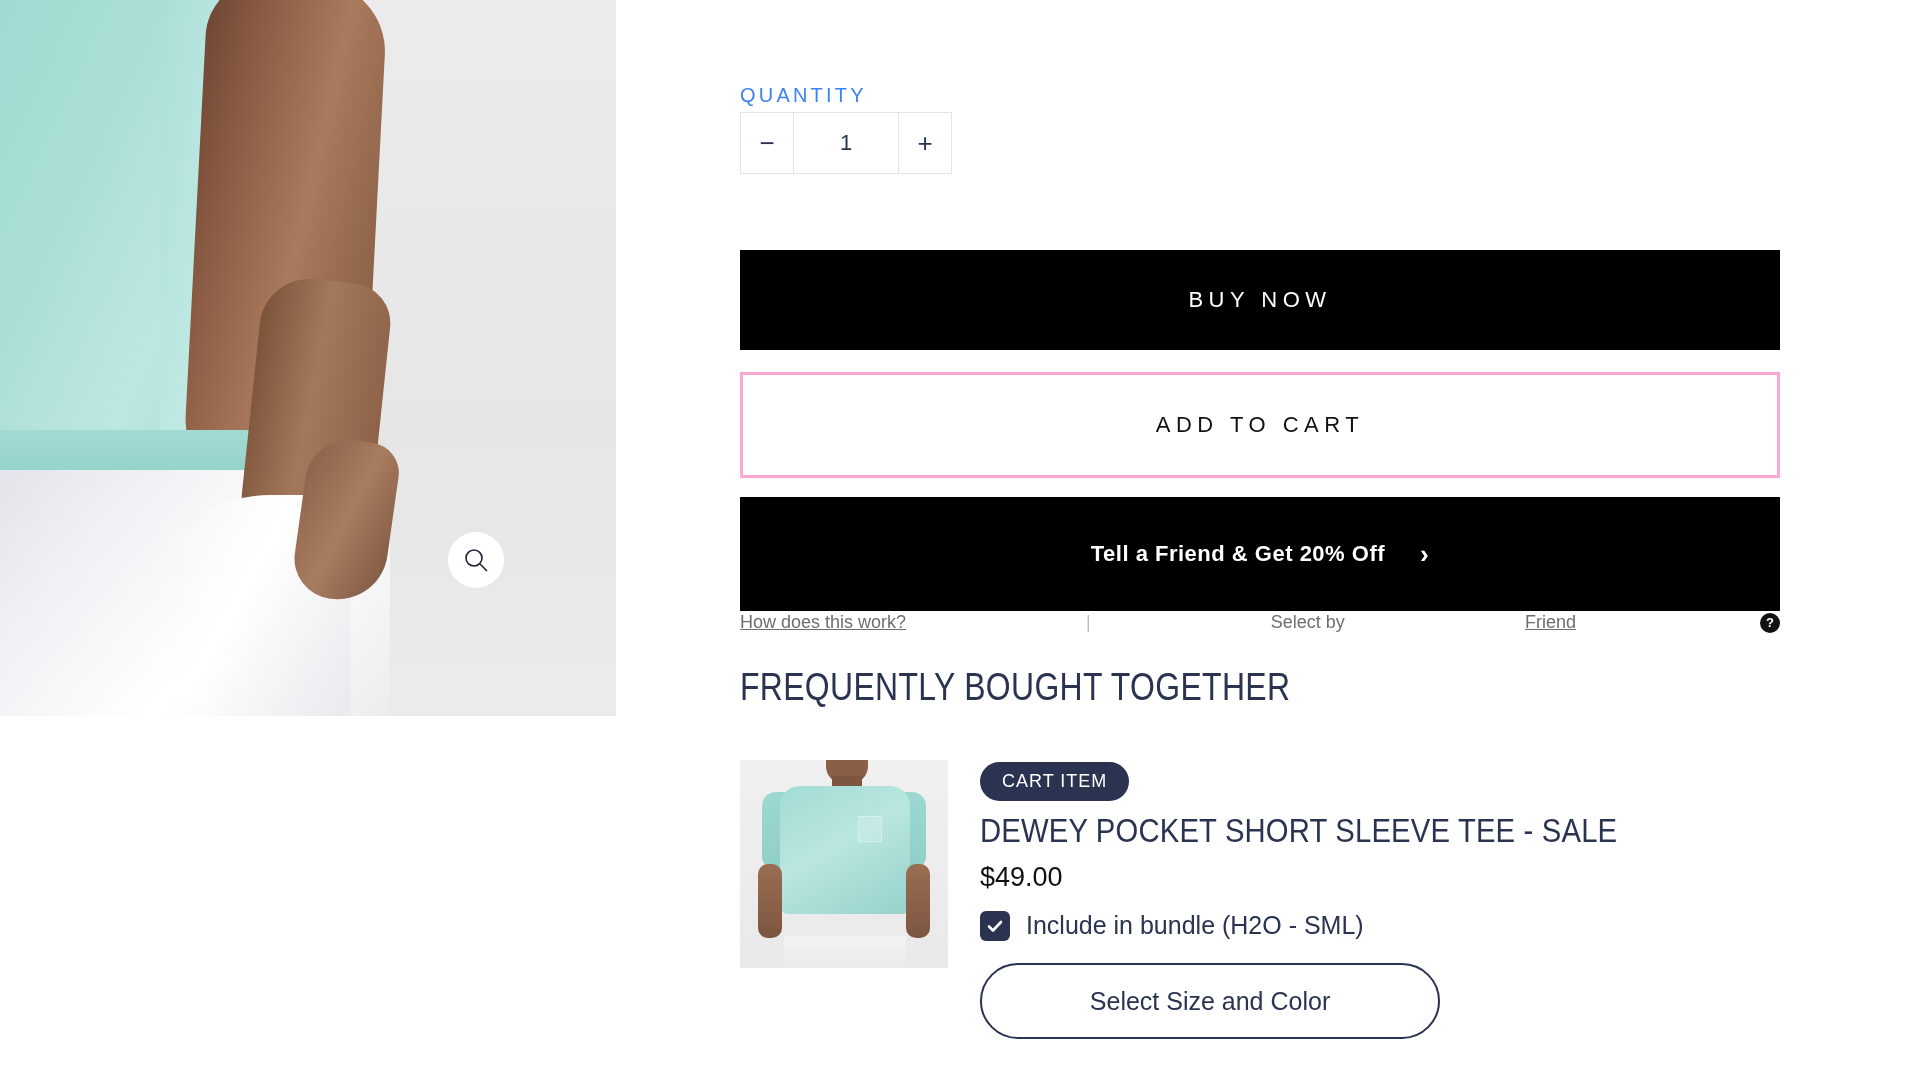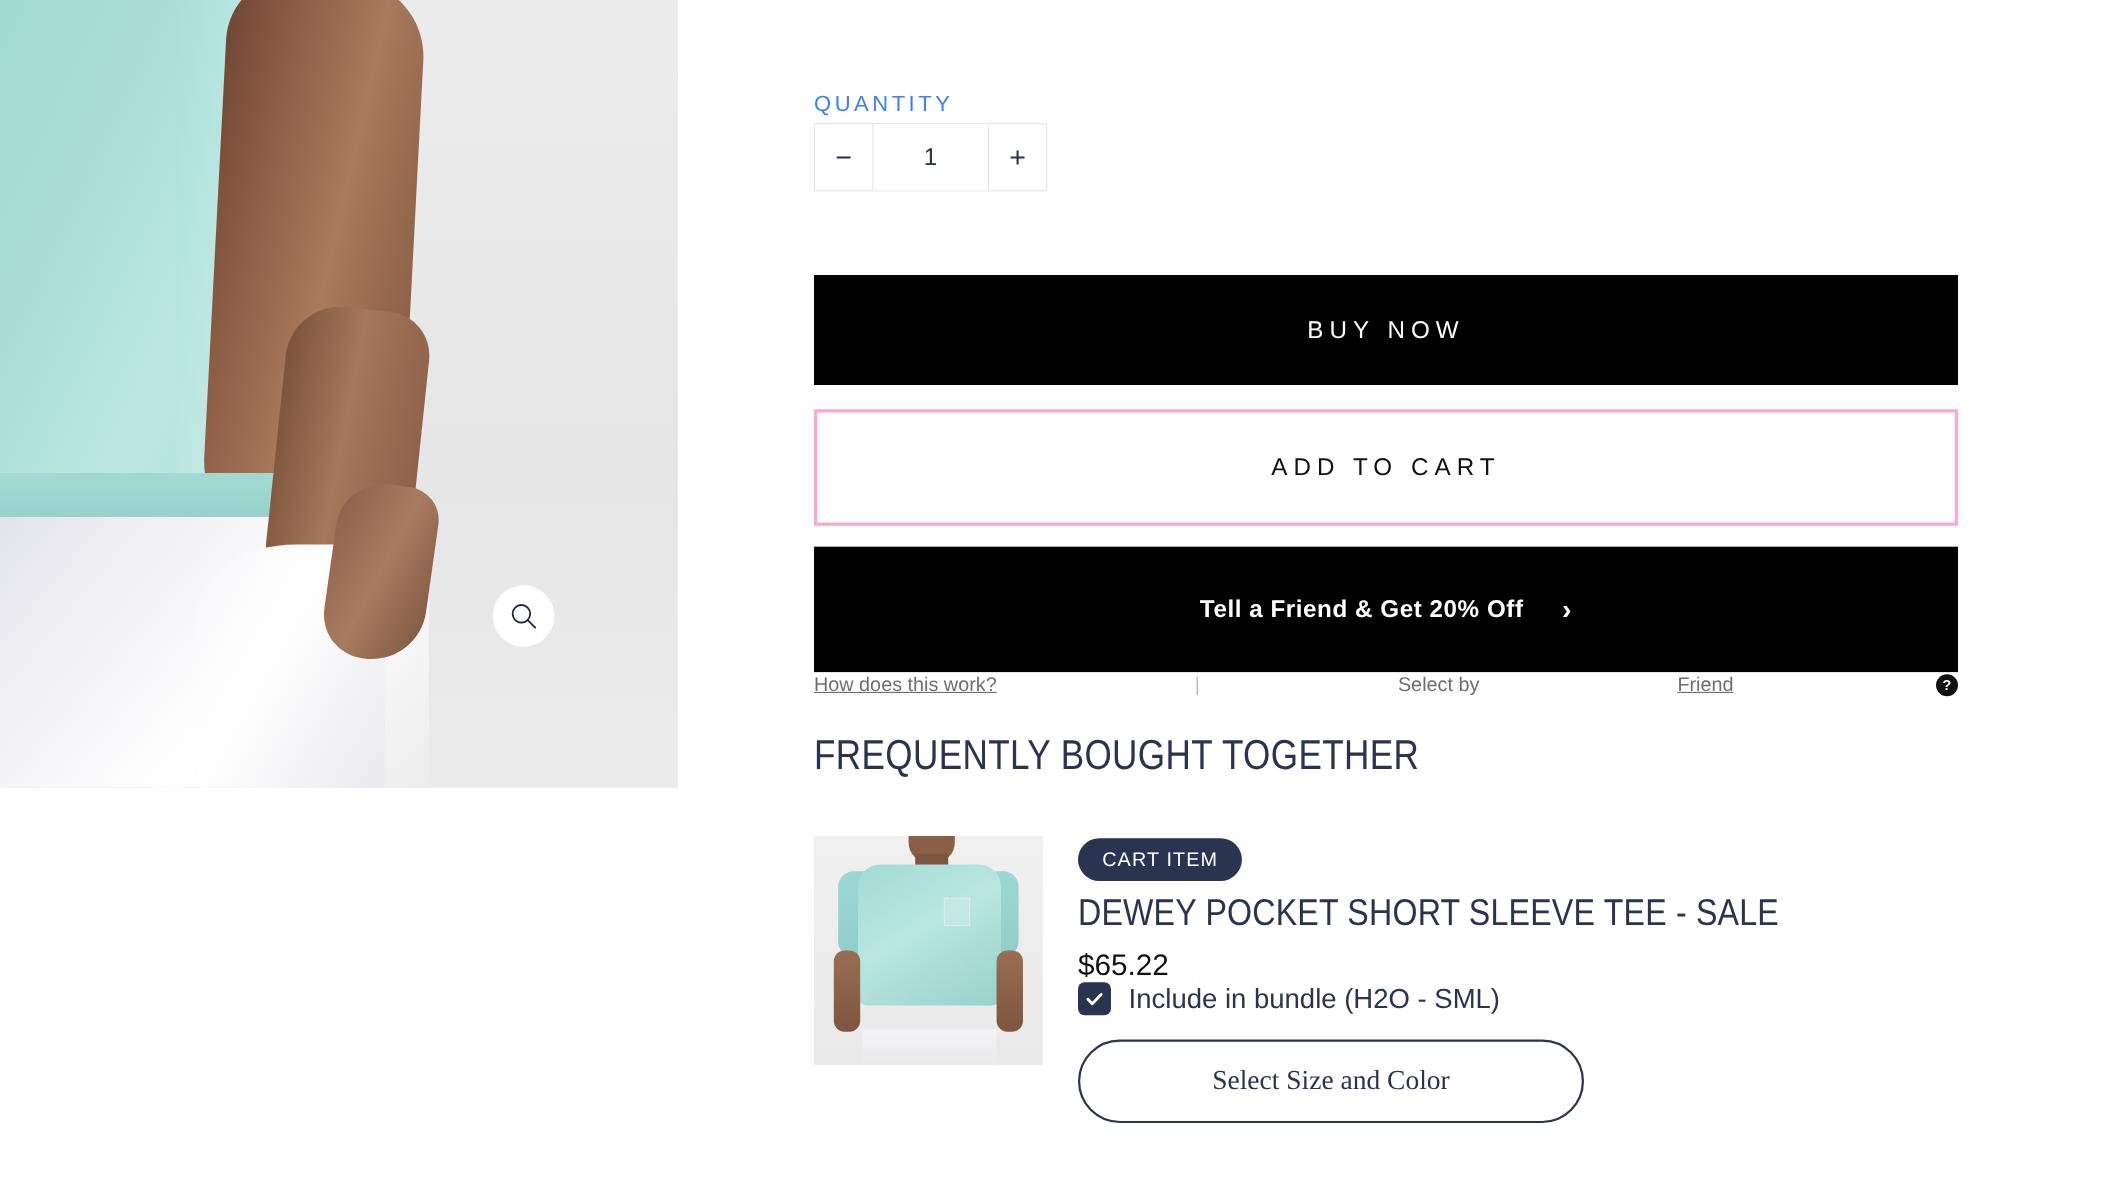--- a/index.html
+++ b/index.html
@@ -188,32 +188,32 @@
     padding: 9px 22px; border-radius: 20px;
     font-size: 18px; letter-spacing: 1px;
     font-family:"Liberation Sans Narrow","Liberation Sans", sans-serif;
   }
   .prod-title {
     margin-top: 10px; font-size: 34px; color:#2a3350; letter-spacing:0.2px;
     font-family:"Liberation Sans Narrow","Liberation Sans", sans-serif;
     transform: scaleX(0.86); transform-origin:left center; white-space:nowrap;
   }
   .prod-price { margin-top: 12px; font-size: 27px; color:#111; }
-  .cb-row { display:flex; align-items:center; gap:16px; }
+  .cb-row { margin-top: 18px; display:flex; gap:16px; }
   .cb {
     width: 30px; height: 30px; border-radius: 6px; background:#2a3350;
     display:flex; align-items:center; justify-content:center; cursor:pointer;
   }
   .cb svg { display:block; }
   .cb-label { font-size: 25px; color:#2a3350; }
   .select-btn {
     margin-top: 22px; display:inline-flex; align-items:center; justify-content:center;
     width: 460px; height: 76px; border: 2px solid #2a3350; border-radius: 40px;
     background:#fff; color:#2a3350; font-size: 25px; cursor:pointer;
-    font-family:Liberation Serif, serif;
+    font-family:Liberation Sans, sans-serif;
   }
 </style>
 </head>
 <body>
 
 <div class="page">
 
   <div class="hero-wrap">
     <div class="hero-bg"></div>
     <div class="hero-backdrop"></div>
@@ -274,21 +274,21 @@
         <div class="bt-shirt"></div>
         <div class="bt-pocket"></div>
         <div class="bt-armL"></div>
         <div class="bt-armR"></div>
         <div class="bt-pants"></div>
       </div>
 
       <div class="bundle-info">
         <span class="pill">CART ITEM</span>
         <div class="prod-title">DEWEY POCKET SHORT SLEEVE TEE - SALE</div>
-        <div class="prod-price">$65.22</div>
+        <div class="prod-price">$49.00</div>
         <div class="cb-row">
           <span class="cb">
             <svg width="18" height="18" viewBox="0 0 18 18">
               <polyline points="3,9.5 7,13.5 15,5" fill="none" stroke="#ffffff" stroke-width="2.6" stroke-linecap="round" stroke-linejoin="round"></polyline>
             </svg>
           </span>
           <span class="cb-label">Include in bundle (H2O - SML)</span>
         </div>
         <div class="select-btn">Select Size and Color</div>
       </div>

